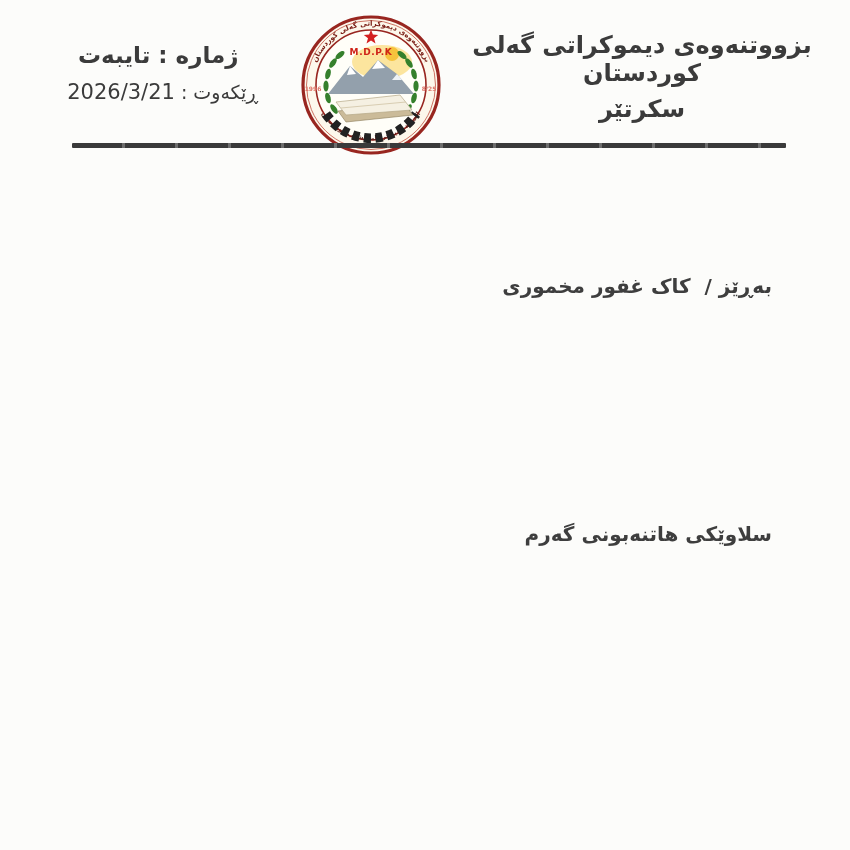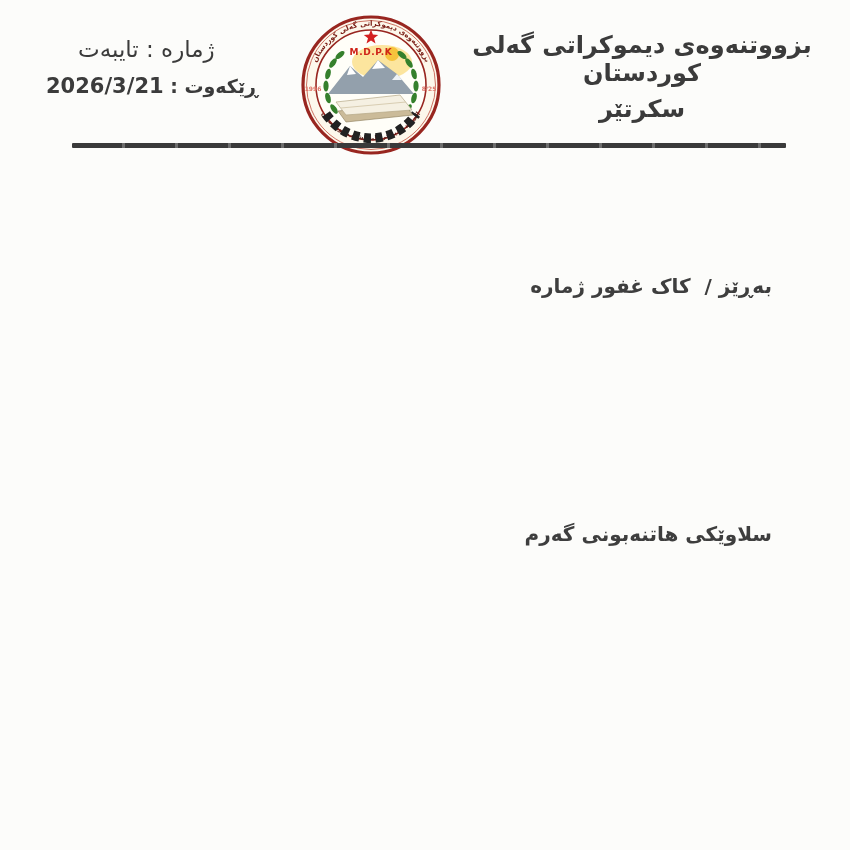--- a/index.html
+++ b/index.html
@@ -12,25 +12,25 @@
     overflow:hidden;
     direction:rtl;
   }
   
   .letterhead{position:absolute;top:0;left:0;right:0;height:144px;}
   .lh-left{
     position:absolute;top:36px;left:78px;width:180px;
     direction:rtl;text-align:left;
   }
   .lh-number{
-    font-size:23px;font-weight:normal;color:#3b3b3b;
-    white-space:pre;letter-spacing:.5px;
+    font-size:23px;font-weight:bold;color:#3b3b3b;
+    white-space:pre;letter-spacing:.5px;margin-top:6px;
   }
   .lh-date{
-    margin-top:12px;font-size:19px;font-weight:bold;color:#3b3b3b;white-space:pre;
+    margin-top:12px;font-size:19px;font-weight:normal;color:#3b3b3b;white-space:pre;
   }
   .lh-date .date-num{font-size:21px;}
   .lh-right{
     position:absolute;top:32px;right:18px;width:380px;text-align:center;
   }
   .org-name{font-size:24px;font-weight:bold;color:#3b3b3b;line-height:1.15;}
   .office-title{font-size:24px;font-weight:bold;color:#3b3b3b;margin-top:8px;}
   .emblem{position:absolute;top:14px;left:300px;width:142px;height:142px;}
   .divider{
     position:absolute;top:143px;left:72px;width:714px;height:5px;
@@ -121,21 +121,21 @@
   <div class="lh-right">
     <div class="org-name">بزووتنەوەی دیموکراتی گەلی کوردستان</div>
     <div class="office-title">سکرتێر</div>
   </div>
 </div>
 
 <div class="divider"></div>
 
 <div class="letter">
   <div>
-    <div class="line">بەڕێز /  کاک غفور ژماره</div>
+    <div class="line">بەڕێز /  کاک غفور مخموری</div>
   </div>
 
   <div class="body-block">
     <div class="line">سلاوێکی هاتنەبونی گەرم</div>
     
     
     
     
     
     

